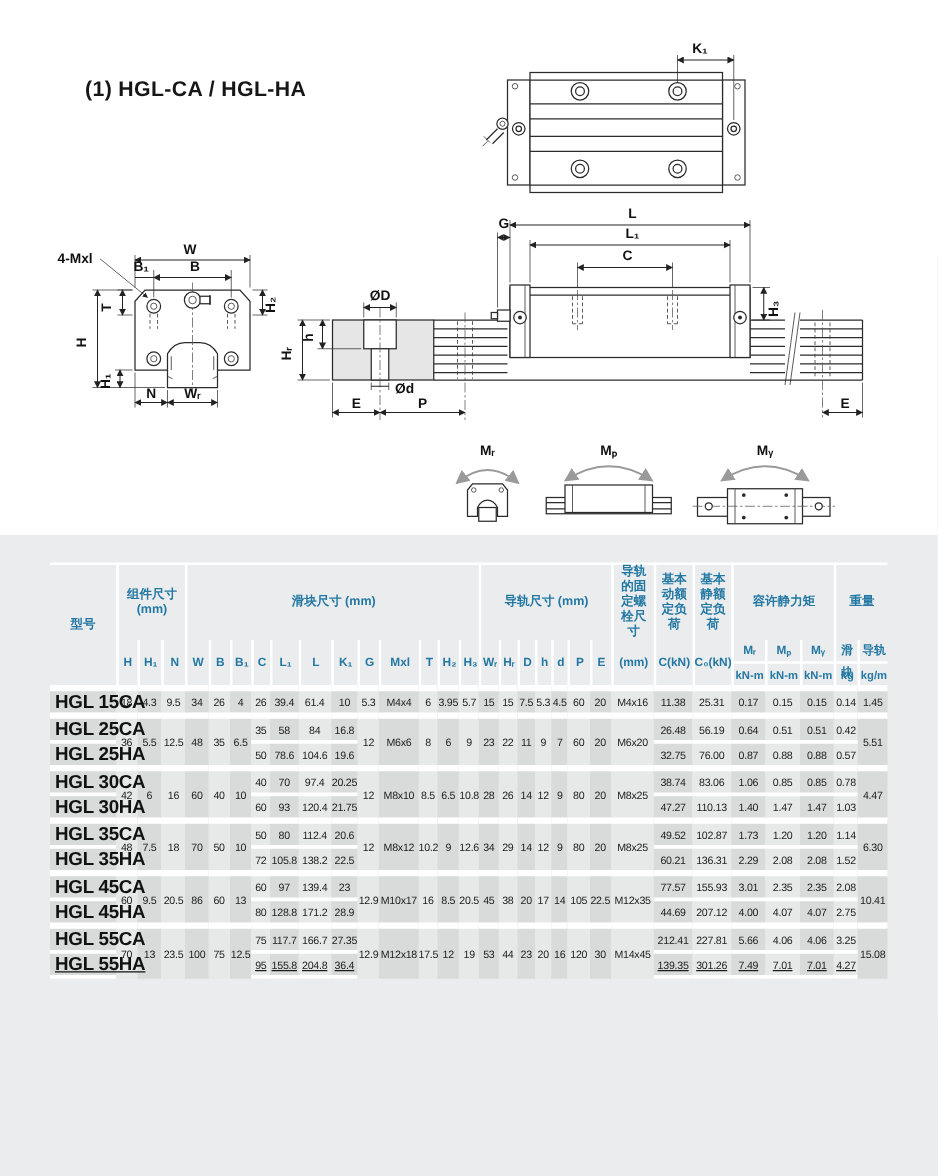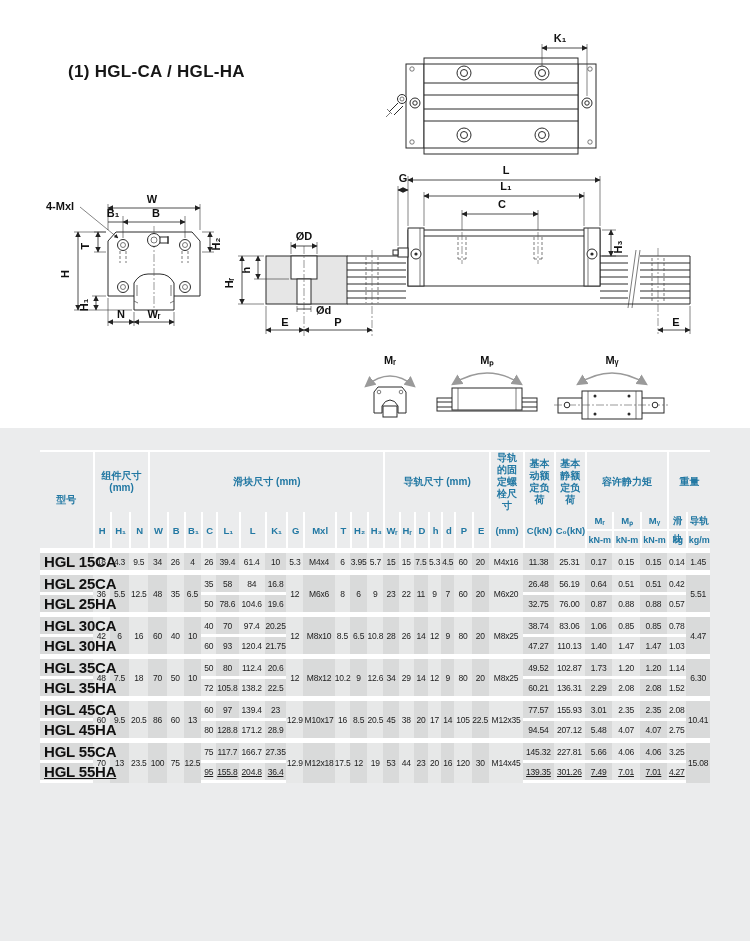--- a/index.html
+++ b/index.html
@@ -658,23 +658,23 @@
           <td class="even">2.35</td>
           <td class="odd">2.08</td>
           <td rowspan="2" class="even">10.41</td>
         </tr>
         <tr class="sub">
           <td class="even model">HGL 45HA</td>
           <td class="odd">80</td>
           <td class="even">128.8</td>
           <td class="odd">171.2</td>
           <td class="even">28.9</td>
-          <td class="even">94.54</td>
+          <td class="even">44.69</td>
           <td class="odd">207.12</td>
-          <td class="even">5.48</td>
+          <td class="even">4.00</td>
           <td class="odd">4.07</td>
           <td class="even">4.07</td>
           <td class="odd">2.75</td>
         </tr>
         <tr class="grp">
           <td class="even model">HGL 55CA</td>
           <td rowspan="2" class="odd">70</td>
           <td rowspan="2" class="even">13</td>
           <td rowspan="2" class="odd">23.5</td>
           <td rowspan="2" class="even">100</td>
@@ -690,21 +690,21 @@
           <td rowspan="2" class="even">12</td>
           <td rowspan="2" class="odd">19</td>
           <td rowspan="2" class="even">53</td>
           <td rowspan="2" class="odd">44</td>
           <td rowspan="2" class="even">23</td>
           <td rowspan="2" class="odd">20</td>
           <td rowspan="2" class="even">16</td>
           <td rowspan="2" class="odd">120</td>
           <td rowspan="2" class="even">30</td>
           <td rowspan="2" class="odd">M14x45</td>
-          <td class="even">145.32</td>
+          <td class="even">212.41</td>
           <td class="odd">227.81</td>
           <td class="even">5.66</td>
           <td class="odd">4.06</td>
           <td class="even">4.06</td>
           <td class="odd">3.25</td>
           <td rowspan="2" class="even">15.08</td>
         </tr>
         <tr class="sub">
           <td class="even model">HGL 55HA</td>
           <td class="odd">95</td>

